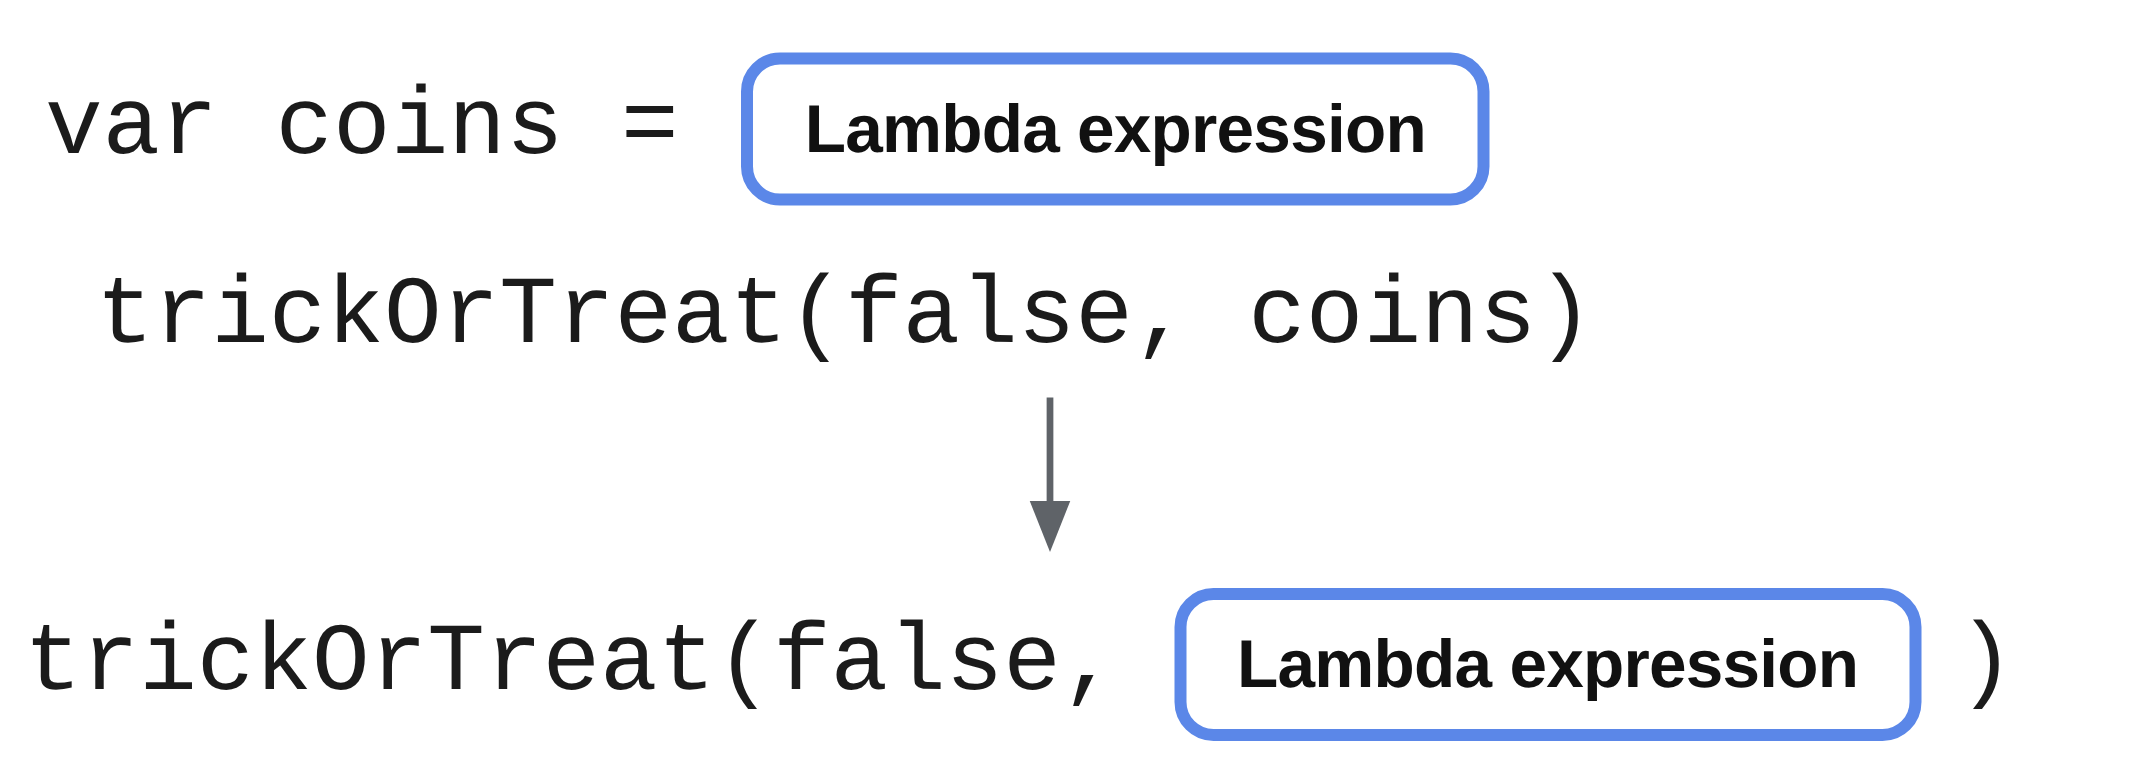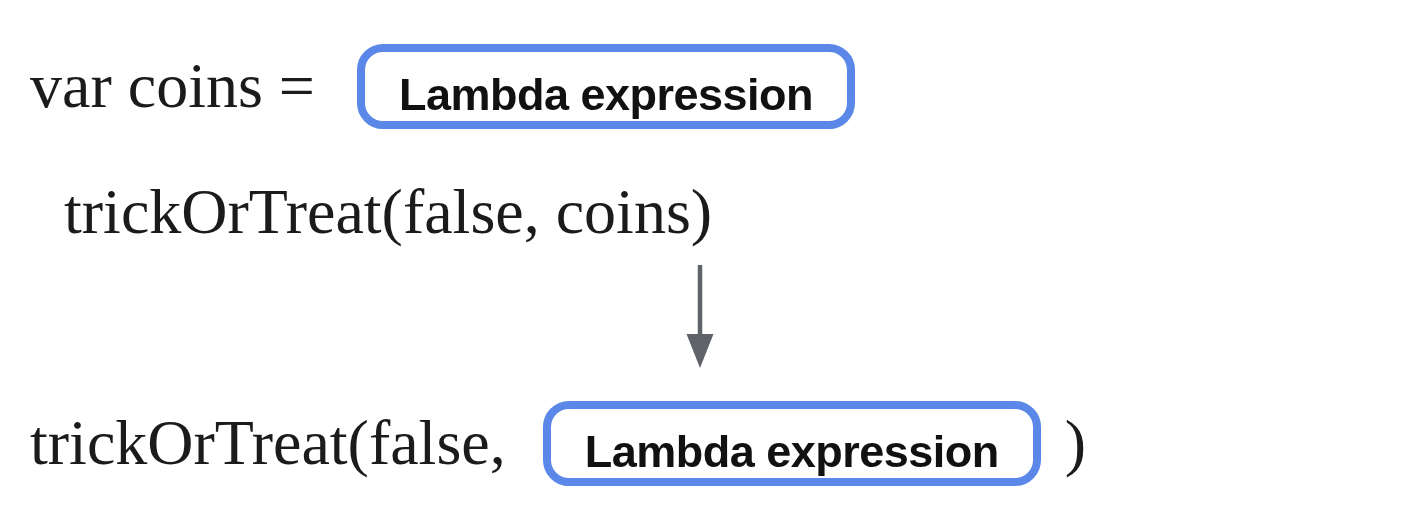--- a/index.html
+++ b/index.html
@@ -13,49 +13,49 @@
     height: 510px;
     background: var(--background, #ffffff);
     overflow: hidden;
   }
   .row {
     position: absolute;
     display: flex;
     align-items: center;
   }
   .code {
-    font-family: Liberation Serif, serif;
+    font-family: Liberation Mono, monospace;
     font-size: 64px;
     line-height: 64px;
     color: var(--code, #1b1b1b);
     white-space: pre;
   }
   .pill {
     box-sizing: border-box;
-    height: 85px;
+    height: 102px;
     border: 8px solid var(--accent, #5b87e8);
     border-radius: 26px;
     background: var(--background, #ffffff);
     display: flex;
-    align-items: flex-end;
+    align-items: center;
     padding: 0 34px;
   }
   .pill-label {
     font-family: "Liberation Sans", sans-serif;
     font-weight: 700;
     font-size: 45px;
     line-height: 52px;
     color: var(--label, #111111);
     letter-spacing: -0.5px;
     white-space: pre;
   }
   .row-declaration { left: 30px; top: 35px; height: 102px; }
   .row-declaration .pill { margin-left: 42px; }
   .row-call { left: 30px; top: 180px; height: 64px; margin-left: 34px; }
-  .row-inlined { left: 30px; top: 392px; height: 102px; }
+  .row-inlined { left: 16px; top: 392px; height: 102px; }
   .row-inlined .pill { margin-left: 37px; }
   .row-inlined .code-after { margin-left: 24px; }
   .arrow {
     position: absolute;
     left: 686px;
     top: 264px;
     width: 28px;
     height: 104px;
   }
 </style>

